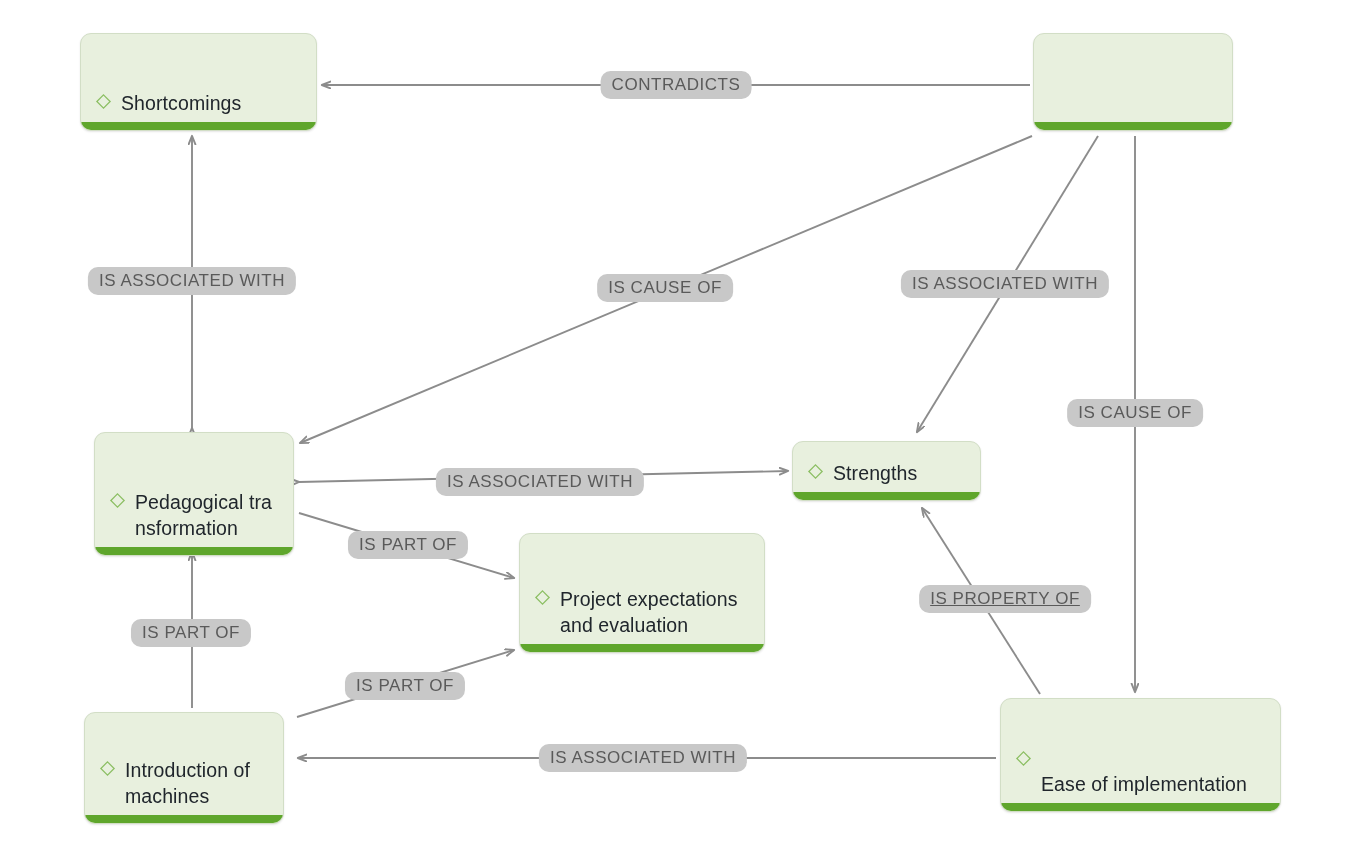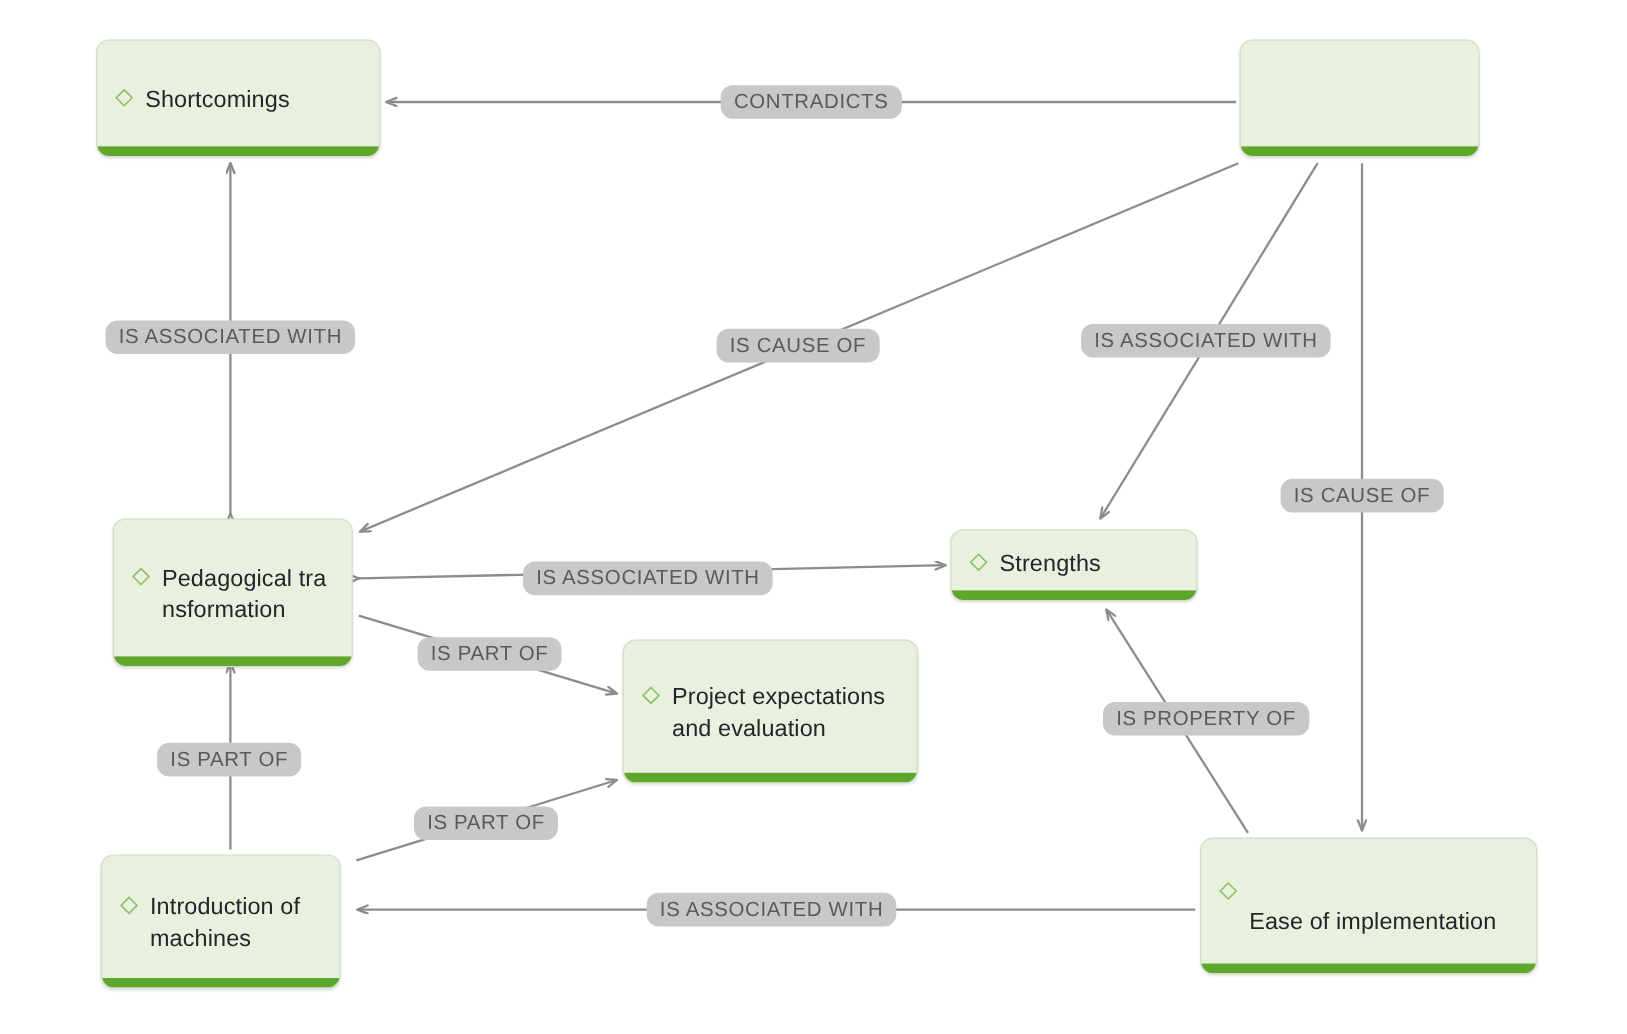--- a/index.html
+++ b/index.html
@@ -30,21 +30,21 @@
   .node {
     position: absolute;
     z-index: 3;
     box-sizing: border-box;
     background: #e8f0de;
     border: 1px solid #d2dec6;
     border-radius: 11px;
     box-shadow: 0 1px 2px rgba(0,0,0,0.10);
     overflow: hidden;
     display: flex;
-    align-items: center;
+    align-items: flex-end;
     padding: 16px 14px 14px 14px;
   }
   .node-underline {
     position: absolute;
     left: 0;
     bottom: 0;
     width: 100%;
     height: 8px;
     background: #5fa62c;
   }
@@ -139,21 +139,21 @@
   <div class="node" style="left:94px; top:432px; width:200px; height:124px;">
     <div class="node-inner">
       <svg class="diamond-icon" viewBox="0 0 20 20">
         <path d="M10 2.2 L17.8 10 L10 17.8 L2.2 10 Z" fill="none" stroke="#8cbf63" stroke-width="1.5"></path>
       </svg>
       <span class="node-label">Pedagogical transformation</span>
     </div>
     <div class="node-underline"></div>
   </div>
 
-  <div class="node" style="left:792px; top:441px; width:206px; height:60px; padding-top:12px;">
+  <div class="node" style="left:792px; top:441px; width:189px; height:60px; padding-top:12px;">
     <div class="node-inner">
       <svg class="diamond-icon" viewBox="0 0 20 20">
         <path d="M10 2.2 L17.8 10 L10 17.8 L2.2 10 Z" fill="none" stroke="#8cbf63" stroke-width="1.5"></path>
       </svg>
       <span class="node-label" style="word-break:normal;">Strengths</span>
     </div>
     <div class="node-underline"></div>
   </div>
 
   <div class="node" style="left:519px; top:533px; width:246px; height:120px;">
@@ -186,18 +186,18 @@
     <div class="node-underline"></div>
   </div>
 
   <div class="edge-label" style="left:676px; top:85px;">CONTRADICTS</div>
   <div class="edge-label" style="left:192px; top:281px;">IS ASSOCIATED WITH</div>
   <div class="edge-label" style="left:665px; top:288px;">IS CAUSE OF</div>
   <div class="edge-label" style="left:1005px; top:284px;">IS ASSOCIATED WITH</div>
   <div class="edge-label" style="left:1135px; top:413px;">IS CAUSE OF</div>
   <div class="edge-label" style="left:540px; top:482px;">IS ASSOCIATED WITH</div>
   <div class="edge-label" style="left:408px; top:545px;">IS PART OF</div>
-  <div class="edge-label" style="left:1005px; top:599px;">IS PROPERTY OF</div>
+  <div class="edge-label" style="left:1005px; top:599px;text-decoration:underline;">IS PROPERTY OF</div>
   <div class="edge-label" style="left:191px; top:633px;">IS PART OF</div>
   <div class="edge-label" style="left:405px; top:686px;">IS PART OF</div>
   <div class="edge-label" style="left:643px; top:758px;">IS ASSOCIATED WITH</div>
 
 </div>
 
 </body></html>

